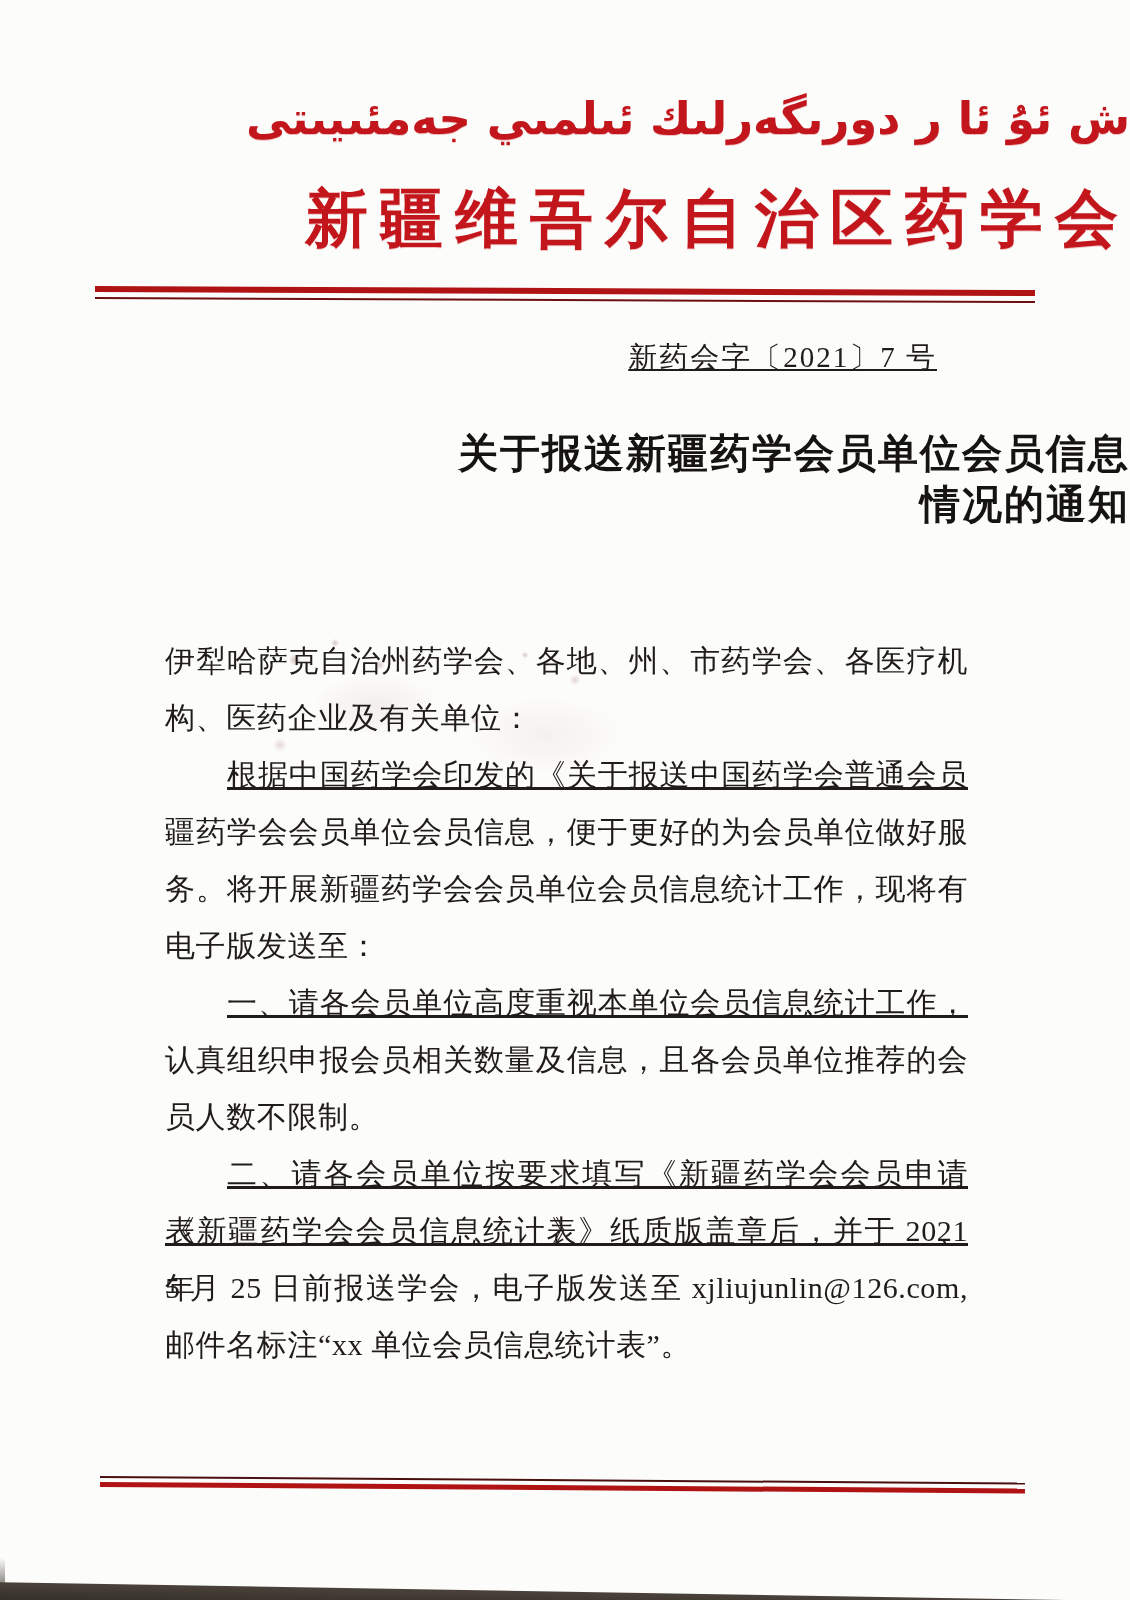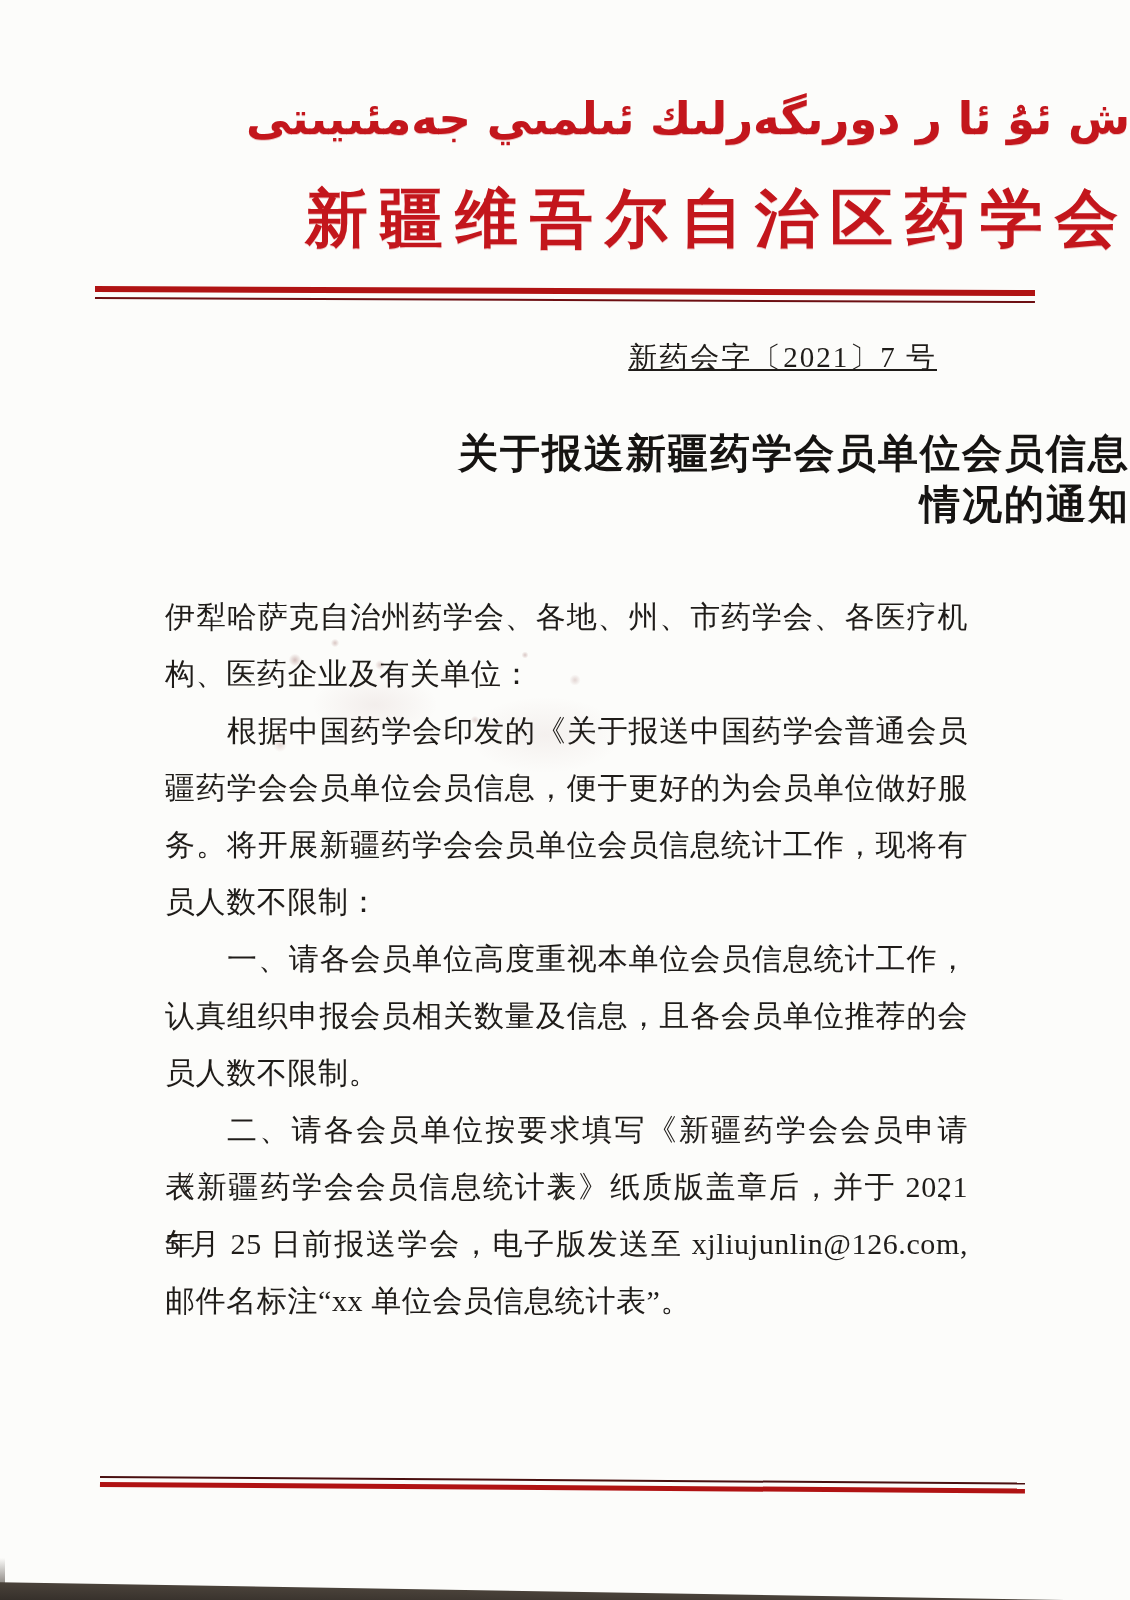--- a/index.html
+++ b/index.html
@@ -38,28 +38,28 @@
     font-size:29px; color:var(--text); letter-spacing:2px;text-decoration:underline;
   }
   
   .doc-title{
     position:absolute; top:428px; left:0; width:100%; margin:0;
     text-align:right; font-size:40px; line-height:51px;
     font-weight:bold; letter-spacing:2px; color:#161412;
   }
   
   .doc-body{
-    position:absolute; top:588px; left:165px; width:803px;
+    position:absolute; top:632px; left:165px; width:803px;
   }
   .body-line{
     height:57px; line-height:57px; font-size:30px;
     color:var(--text); letter-spacing:.6px; white-space:nowrap;
   }
   .body-line.just{ white-space:normal; text-align:justify; text-align-last:justify; }
-  .body-line.ind{ text-indent:62px; }
+  .body-line.ind{ text-indent:62px;text-decoration:underline; }
   
   .rule-bottom{
     position:absolute; top:1476px; left:100px; width:925px;
     transform:rotate(0.4deg); transform-origin:left center;
   }
   .rule-bottom .thin{display:block; height:2px; background:#4a1010;}
   .rule-bottom .gap{display:block; height:4px;}
   .rule-bottom .thick{display:block; height:5px; background:var(--rule-red);}
   
   .stamp-bleed{
@@ -110,21 +110,21 @@
     <span style="display:block">关于报送新疆药学会员单位会员信息</span>
     <span style="display:block">情况的通知</span>
   </h1>
 
   <main class="doc-body">
       <div class="body-line just">伊犁哈萨克自治州药学会、各地、州、市药学会、各医疗机</div>
       <div class="body-line">构、医药企业及有关单位：</div>
       <div class="body-line just ind">根据中国药学会印发的《关于报送中国药学会普通会员</div>
       <div class="body-line just">疆药学会会员单位会员信息，便于更好的为会员单位做好服</div>
       <div class="body-line just">务。将开展新疆药学会会员单位会员信息统计工作，现将有</div>
-      <div class="body-line">员人数不限制：</div>
+      <div class="body-line">电子版发送至：</div>
       <div class="body-line just ind">一、请各会员单位高度重视本单位会员信息统计工作，</div>
       <div class="body-line just">认真组织申报会员相关数量及信息，且各会员单位推荐的会</div>
       <div class="body-line">员人数不限制。</div>
       <div class="body-line just ind">二、请各会员单位按要求填写《新疆药学会会员申请表》、</div>
       <div class="body-line just">《新疆药学会会员信息统计表》纸质版盖章后，并于 2021 年</div>
       <div class="body-line just">5 月 25 日前报送学会，电子版发送至 xjliujunlin@126.com,</div>
       <div class="body-line">邮件名标注“xx 单位会员信息统计表”。</div>
     </main>
 
   <div class="rule-bottom">

